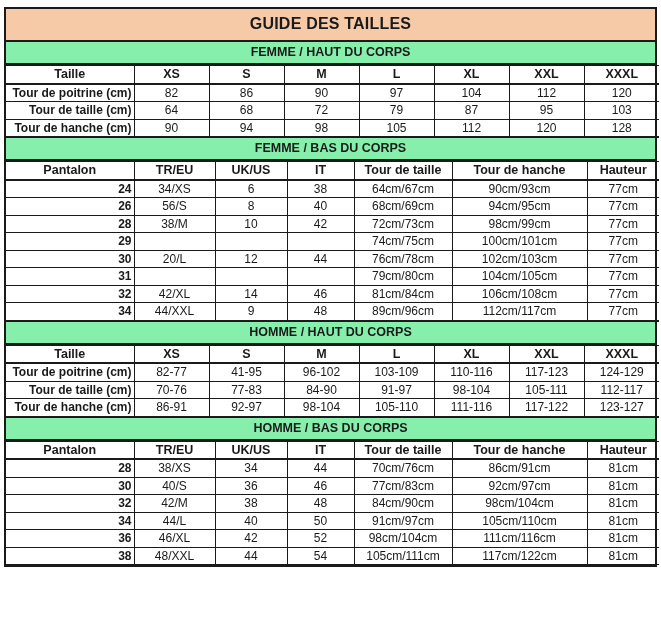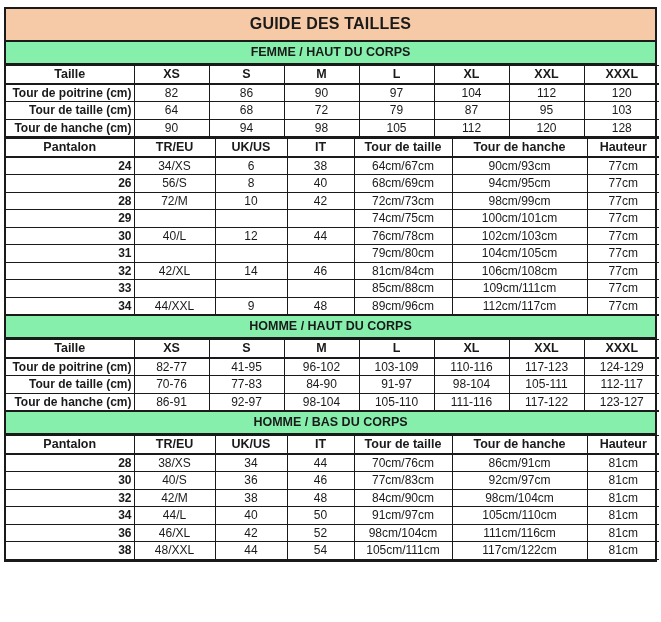--- a/index.html
+++ b/index.html
@@ -109,20 +109,21 @@
           <td>94</td>
           <td>98</td>
           <td>105</td>
           <td>112</td>
           <td>120</td>
           <td>128</td>
         </tr>
       </tbody>
     </table>
 
+  <div class="band">FEMME / BAS DU CORPS</div>
   <table>
       <colgroup>
         <col style="width: 128px;">
         <col style="width: 81px;">
         <col style="width: 72px;">
         <col style="width: 67px;">
         <col style="width: 98px;">
         <col style="width: 135px;">
         <col style="width: 72px;">
       </colgroup>
@@ -151,39 +152,39 @@
           <td class="first">26</td>
           <td>56/S</td>
           <td>8</td>
           <td>40</td>
           <td>68cm/69cm</td>
           <td>94cm/95cm</td>
           <td>77cm</td>
         </tr>
         <tr>
           <td class="first">28</td>
-          <td>72/M</td>
+          <td>38/M</td>
           <td>10</td>
           <td>42</td>
           <td>72cm/73cm</td>
           <td>98cm/99cm</td>
           <td>77cm</td>
         </tr>
         <tr>
           <td class="first">29</td>
           <td></td>
           <td></td>
           <td></td>
           <td>74cm/75cm</td>
           <td>100cm/101cm</td>
           <td>77cm</td>
         </tr>
         <tr>
           <td class="first">30</td>
-          <td>40/L</td>
+          <td>20/L</td>
           <td>12</td>
           <td>44</td>
           <td>76cm/78cm</td>
           <td>102cm/103cm</td>
           <td>77cm</td>
         </tr>
         <tr>
           <td class="first">31</td>
           <td></td>
           <td></td>
@@ -192,29 +193,20 @@
           <td>104cm/105cm</td>
           <td>77cm</td>
         </tr>
         <tr>
           <td class="first">32</td>
           <td>42/XL</td>
           <td>14</td>
           <td>46</td>
           <td>81cm/84cm</td>
           <td>106cm/108cm</td>
-          <td>77cm</td>
-        </tr>
-        <tr>
-          <td class="first">33</td>
-          <td></td>
-          <td></td>
-          <td></td>
-          <td>85cm/88cm</td>
-          <td>109cm/111cm</td>
           <td>77cm</td>
         </tr>
         <tr>
           <td class="first">34</td>
           <td>44/XXL</td>
           <td>9</td>
           <td>48</td>
           <td>89cm/96cm</td>
           <td>112cm/117cm</td>
           <td>77cm</td>

